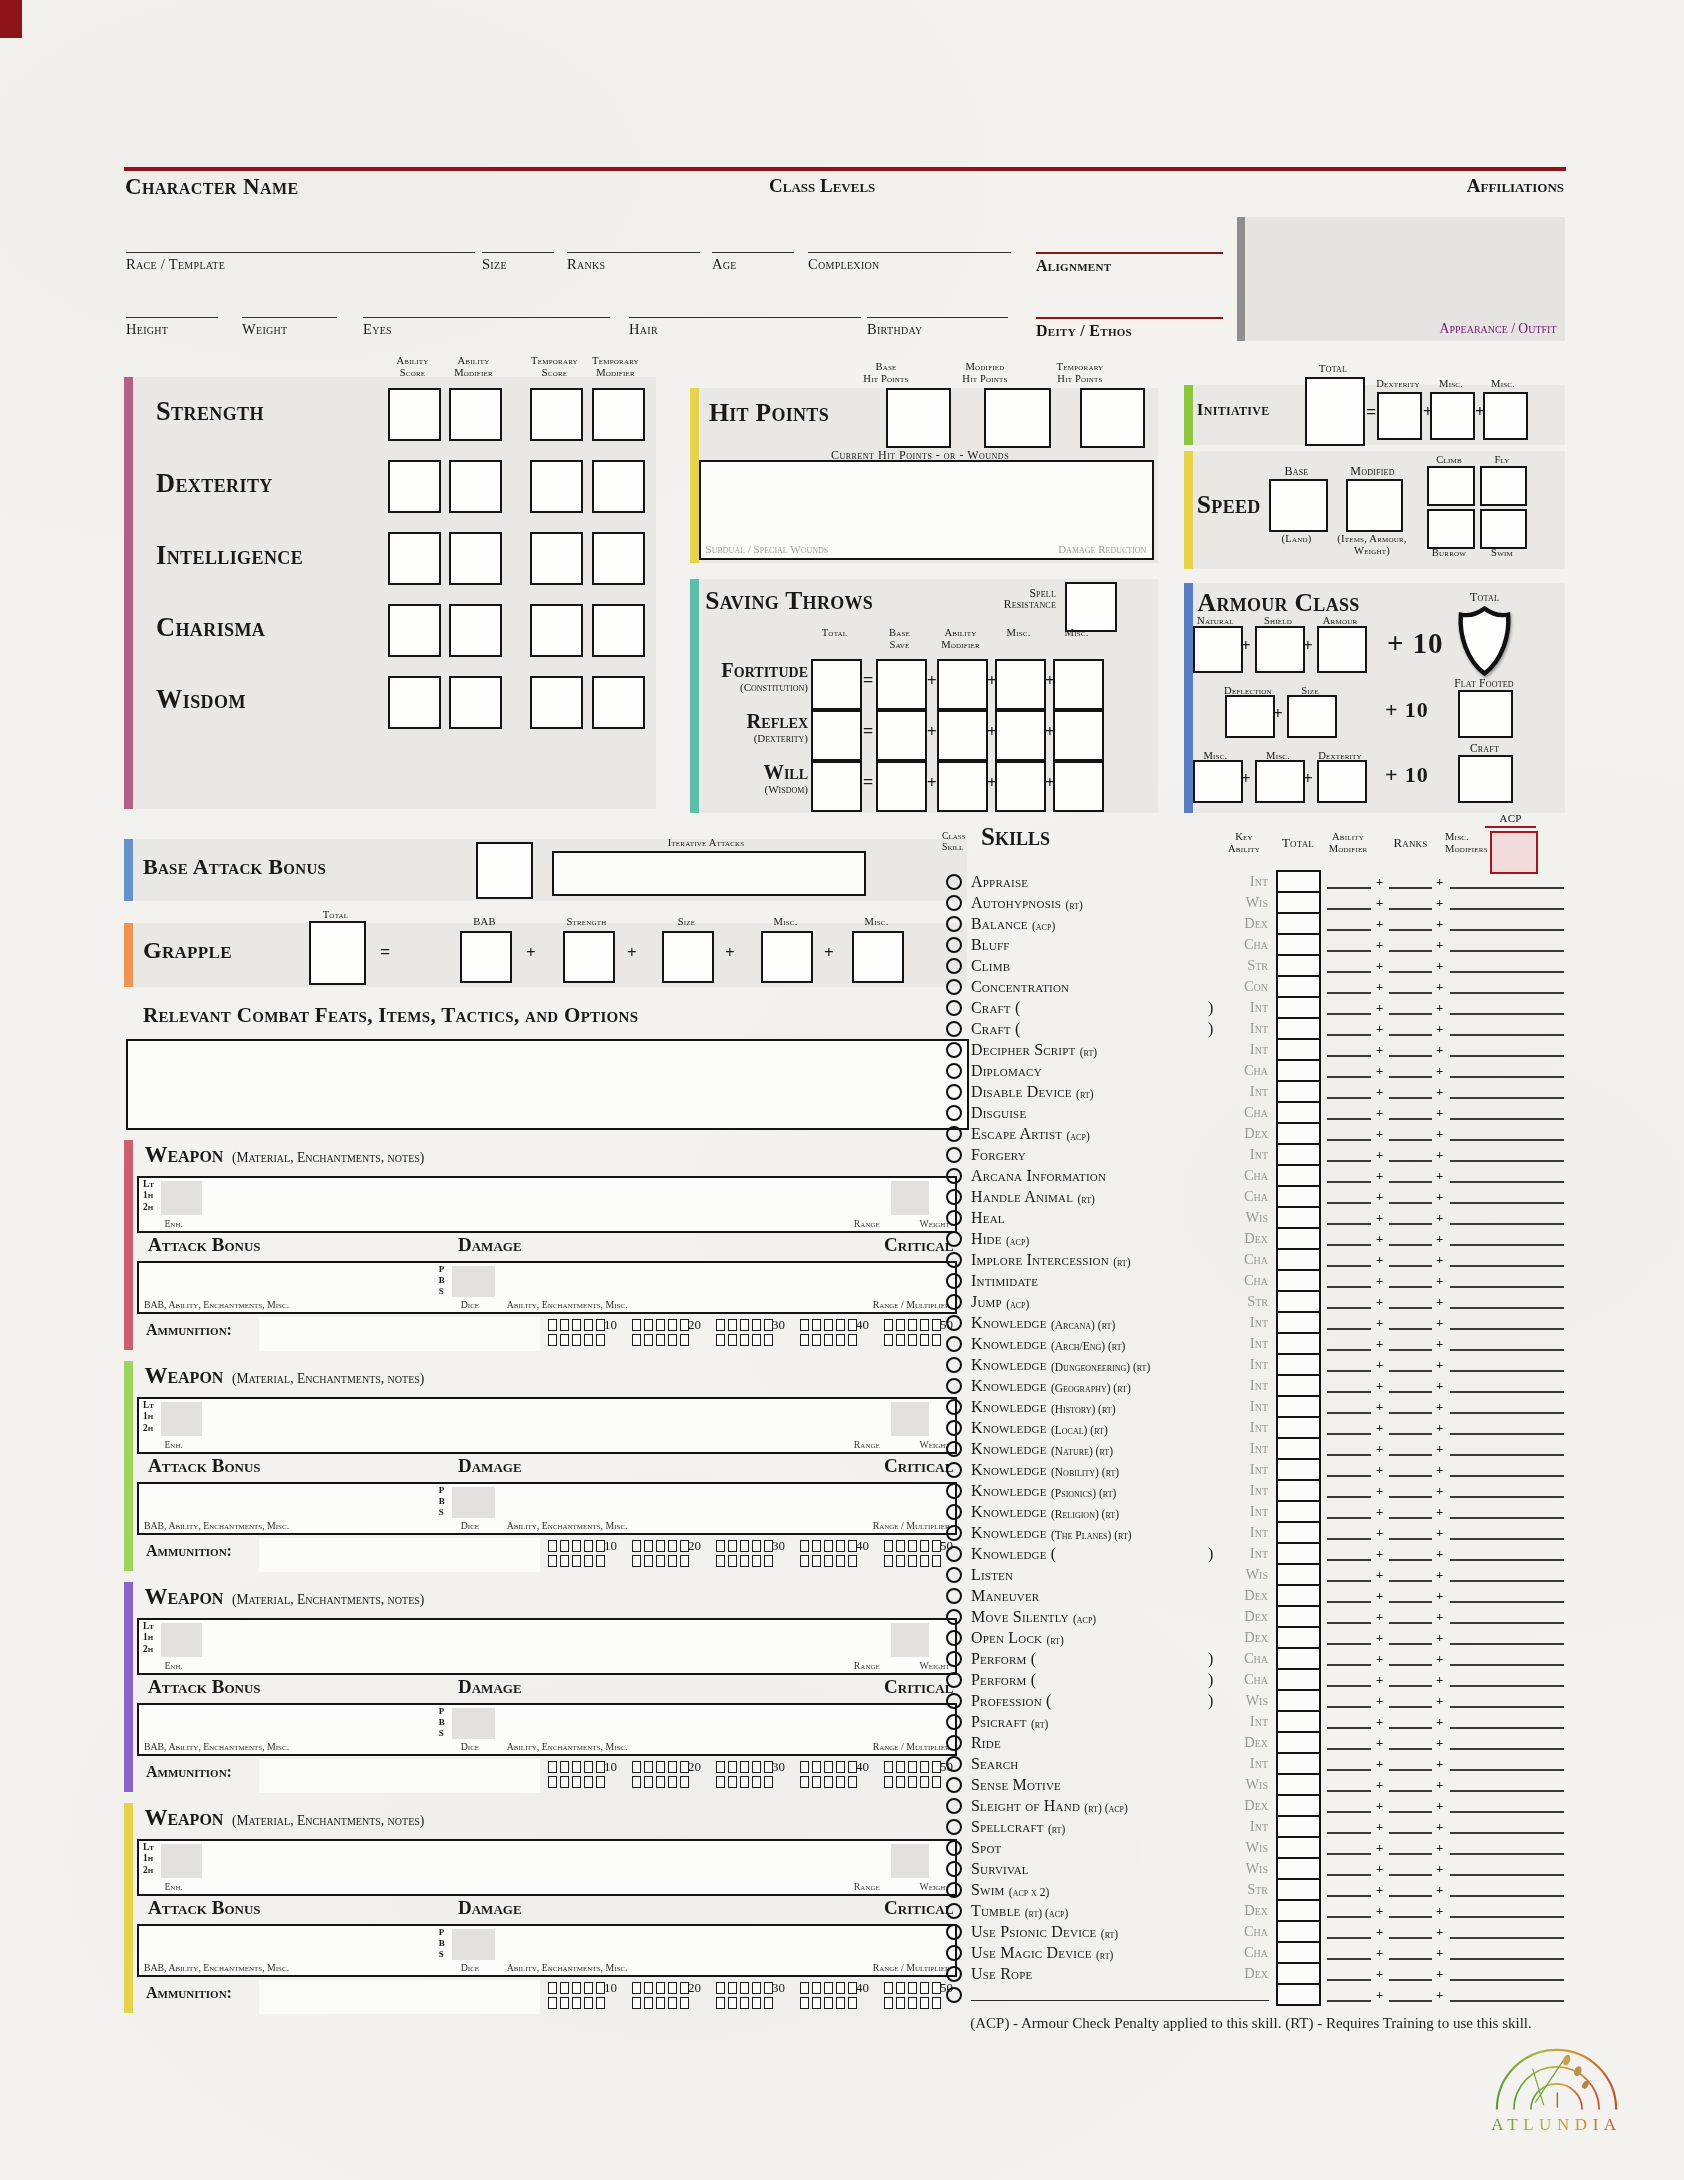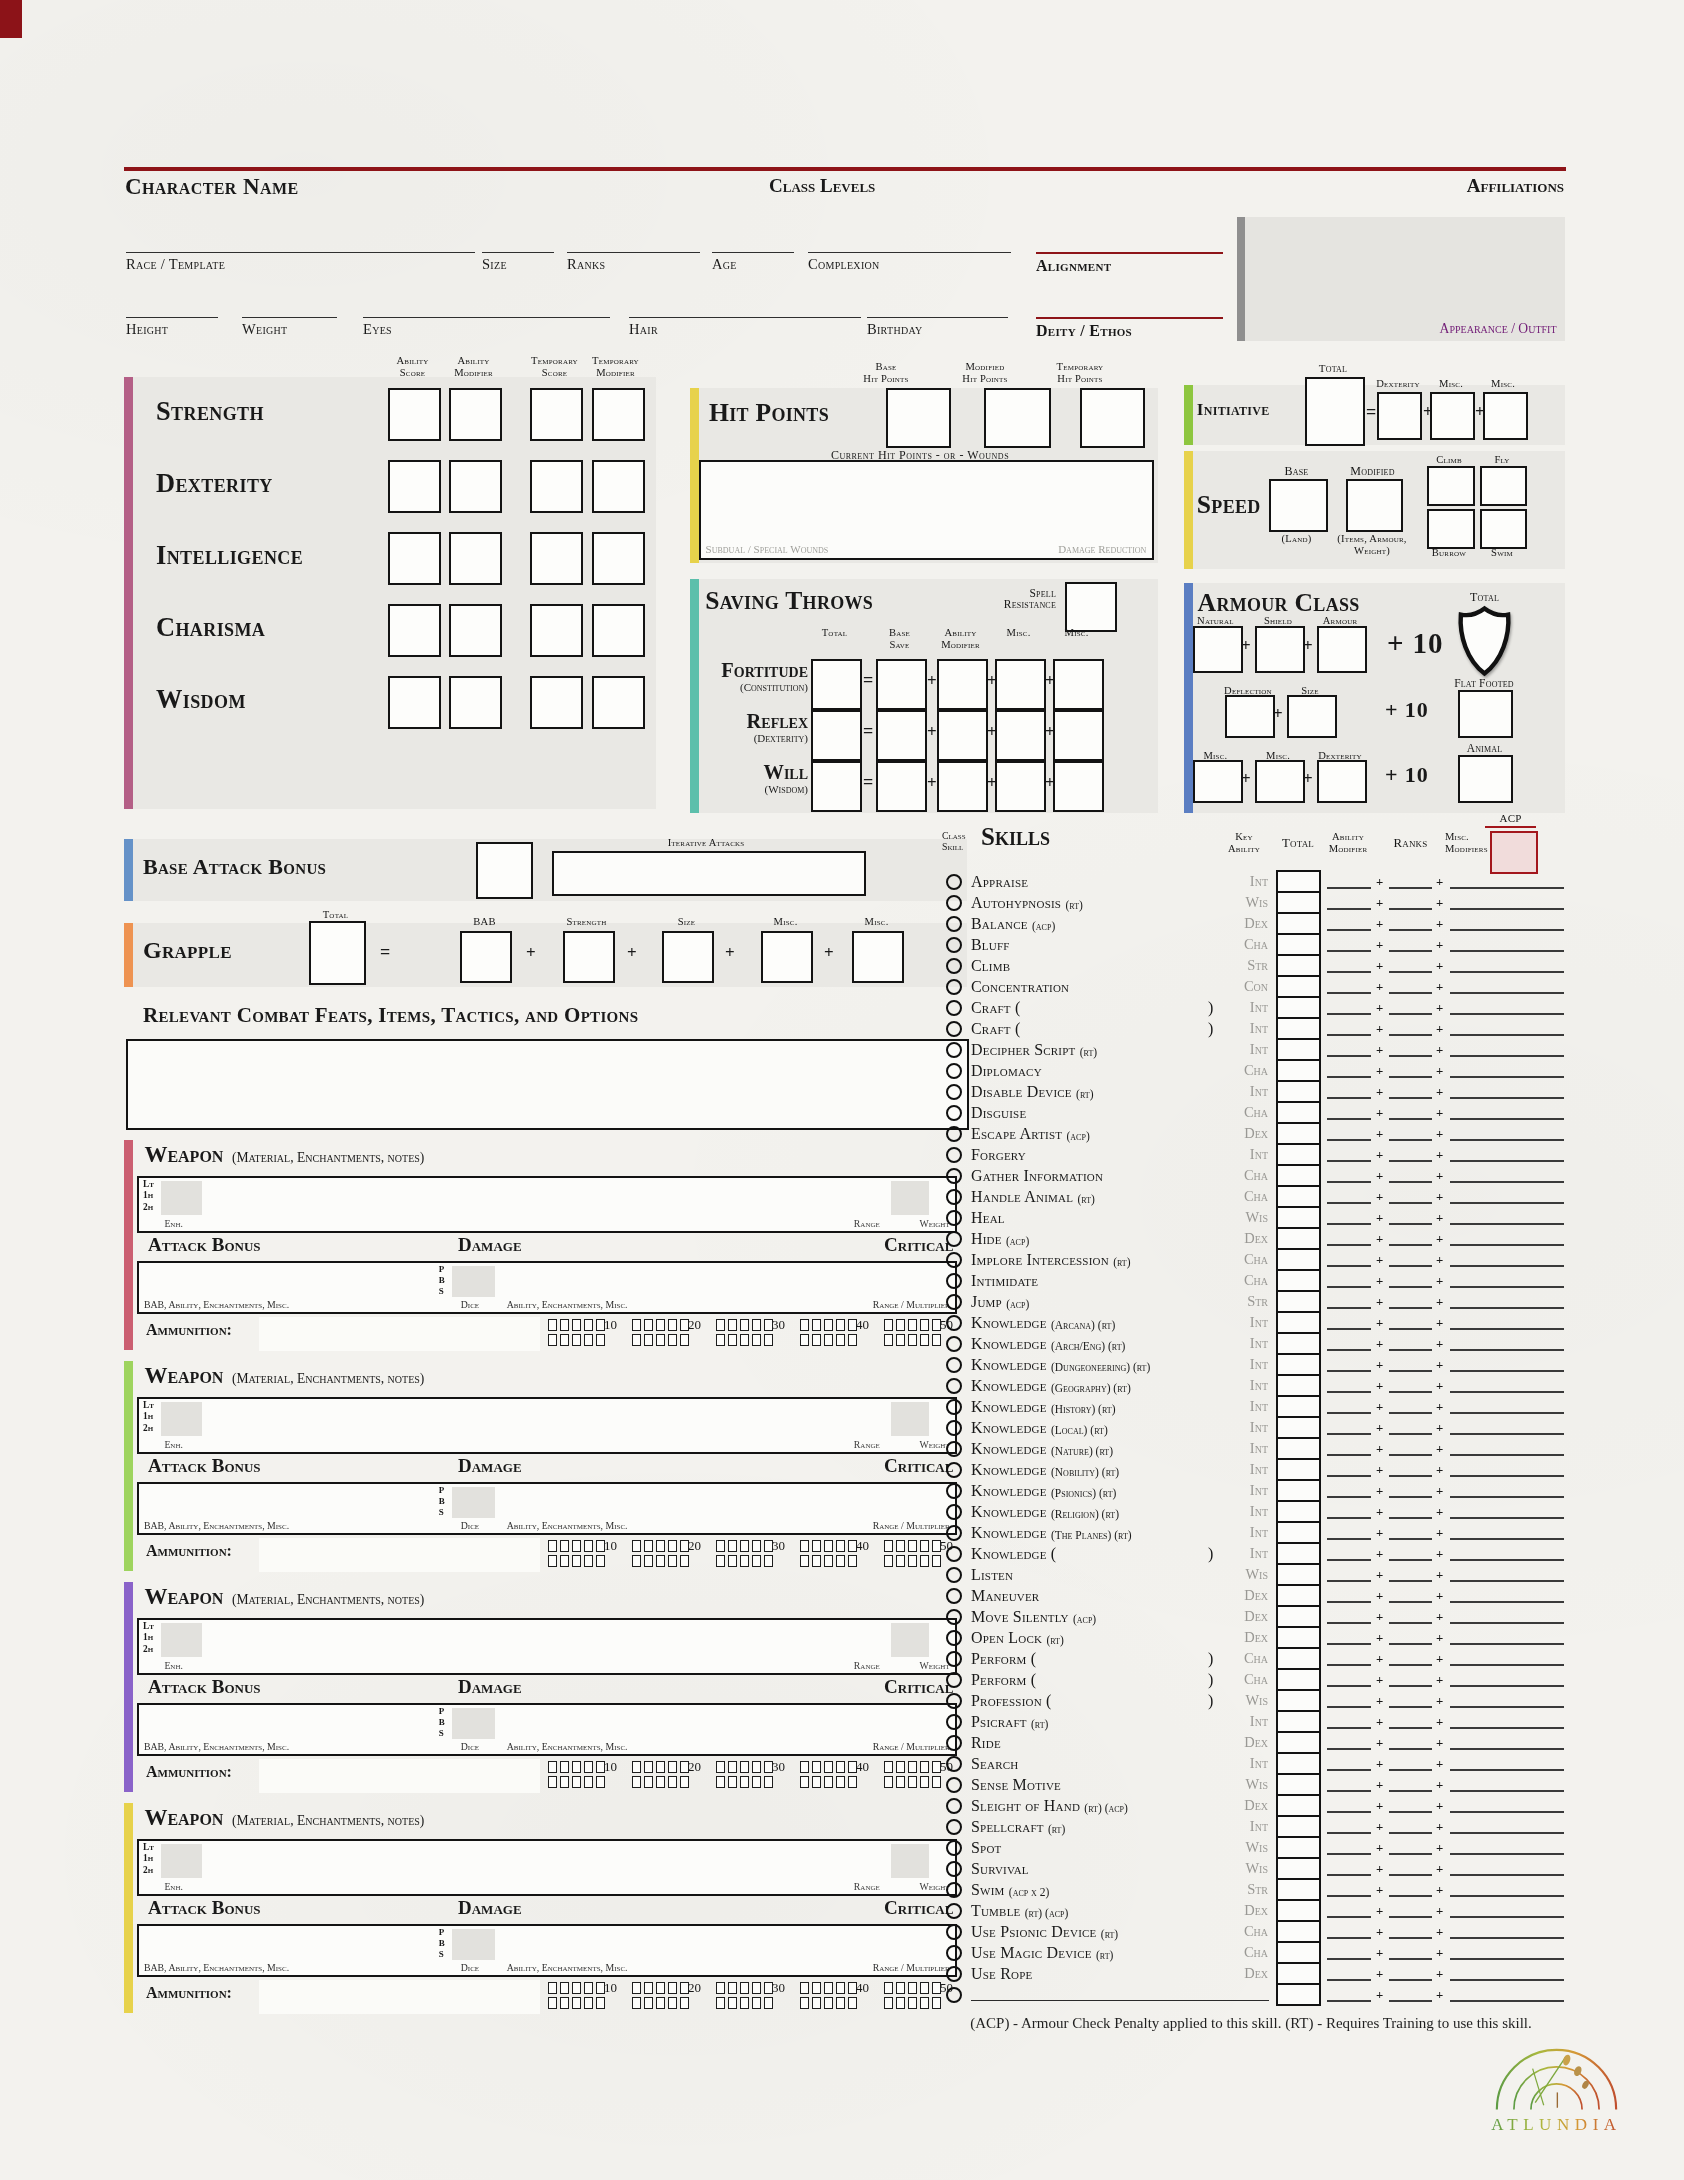--- a/index.html
+++ b/index.html
@@ -343,21 +343,21 @@
     <span class="bigplus" style="left:201px;top:114px;font-size:22px;">+ 10</span>
     <div class="box" style="left:274px;top:107px;width:51px;height:44px;"></div>
     <div class="tl" style="left:-2.6px;top:167px;width:68px;">Misc.</div>
     <div class="box" style="left:8.5px;top:177px;width:46px;height:39px;"></div>
     <span class="plus" style="left:57px;top:186px;">+</span>
     <div class="tl" style="left:60px;top:167px;width:68px;">Misc.</div>
     <div class="box" style="left:71px;top:177px;width:46px;height:39px;"></div>
     <span class="plus" style="left:119px;top:186px;">+</span>
     <div class="tl" style="left:122px;top:167px;width:68px;">Dexterity</div>
     <div class="box" style="left:133px;top:177px;width:46px;height:39px;"></div>
-    <div class="tl" style="left:262px;top:160px;width:77px;font-size:11.5px;">Animal</div>
+    <div class="tl" style="left:262px;top:160px;width:77px;font-size:11.5px;">Craft</div>
     <span class="bigplus" style="left:201px;top:179px;font-size:22px;">+ 10</span>
     <div class="box" style="left:274px;top:172px;width:51px;height:44px;"></div>
   </div>
   <div class="bar" style="left: 1184px; top: 583px; height: 230px; background: rgb(91, 126, 194);"></div>
 
   <div class="tl" style="left:1485px;top:813px;width:51px;font-size:11px;border-bottom:2.1px solid #a3161c;padding-bottom:1.7px;">ACP</div>
   <div class="abs" style="left: 1490px; top: 831px; width: 44px; height: 39px; border: 2.6px solid rgb(163, 22, 28); background: rgb(241, 220, 219);"></div>
 
   <div class="abs gband" style="left:124px;top:839px;width:843px;height:62px;">
     <div class="sect-title" style="left:19px;top:15.3px;font-size:22px;">Base Attack Bonus</div>
@@ -1134,21 +1134,21 @@
         <span class="sline" style="left:390px;width:44px;"></span>
         <span class="splus" style="left:439px;">+</span>
         <span class="sline" style="left:452px;width:43px;"></span>
         <span class="splus" style="left:499px;">+</span>
         <span class="sline" style="left:513px;width:114px;"></span>
       </div>
 
       <div class="srow">
         <i class="shade"></i>
         <span class="scircle"></span>
-        <span class="sname">Gather Information</span>
+        <span class="sname">Arcana Information</span>
         <span class="ssub"></span>
         <span class="sclose"></span>
 
         <span class="sabil">Cha</span>
         <span class="stbox"></span>
         <span class="sline" style="left:390px;width:44px;"></span>
         <span class="splus" style="left:439px;">+</span>
         <span class="sline" style="left:452px;width:43px;"></span>
         <span class="splus" style="left:499px;">+</span>
         <span class="sline" style="left:513px;width:114px;"></span>

